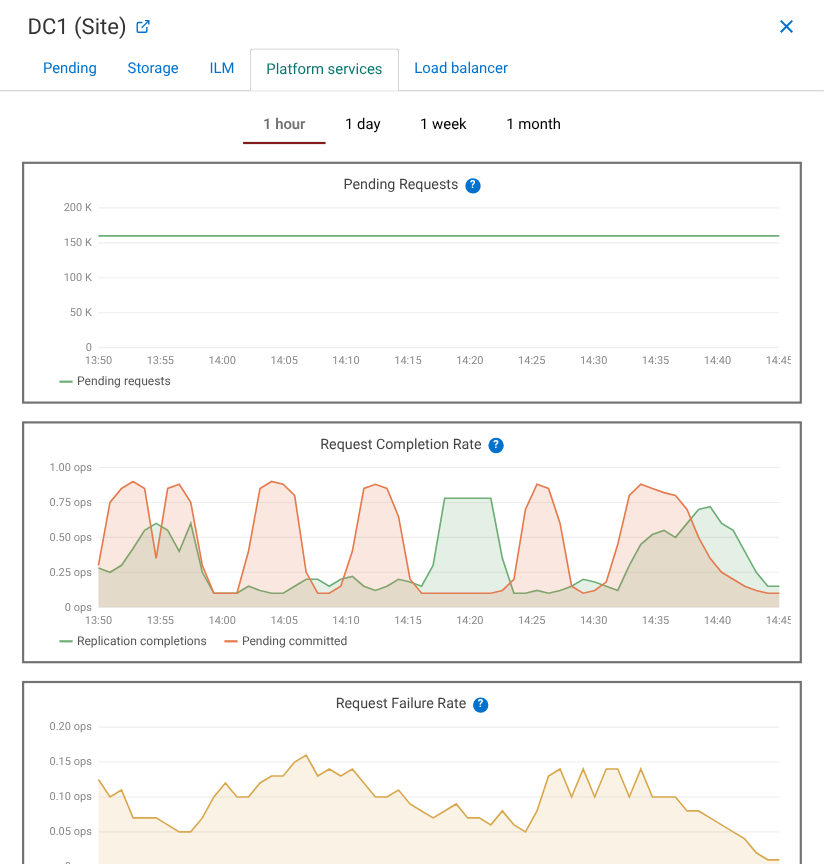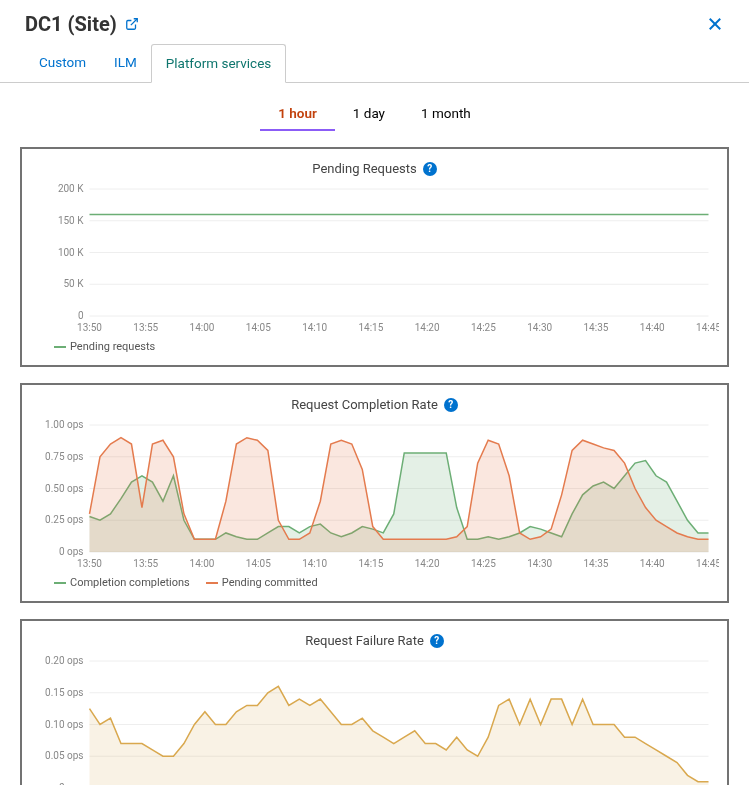--- a/index.html
+++ b/index.html
@@ -11,21 +11,21 @@
     color: #333;
   }
   .header {
     display: flex;
     justify-content: space-between;
     align-items: center;
     padding: 12px 25px 8px 25px;
   }
   .header h1 {
     font-size: 20px;
-    font-weight: 700;
+    font-weight: 400;
     color: #333;
     display: flex;
     align-items: center;
     gap: 8px;
   }
   .ext-icon {
     width: 14px; height: 14px;
     color: #0072ce;
     cursor: pointer;
   }
@@ -62,23 +62,23 @@
     gap: 0;
     padding: 14px 0 10px 0;
   }
   .time-btn {
     padding: 8px 18px;
     color: #000000;
     cursor: pointer;
     font-size: 13.5px;
   }
   .time-btn.active {
-    color: #c2410c;
+    color: #737373;
     font-weight: 600;
-    border-bottom: 2px solid #8b5cf6;
+    border-bottom: 2px solid #7f1d1d;
   }
   .chart-box {
     border: 2px solid #737373;
     margin: 6px 20px 16px 20px;
     padding: 8px 8px 12px 8px;
   }
   .chart-title {
     text-align: center;
     font-size: 13px;
     color: #444;
@@ -130,28 +130,31 @@
         <line x1="10" y1="14" x2="21" y2="3"></line>
     </svg>
   </h1>
   <svg class="close-icon" viewBox="0 0 24 24" fill="none" stroke="currentColor">
     <line x1="5" y1="5" x2="19" y2="19"></line>
       <line x1="19" y1="5" x2="5" y2="19"></line>
   </svg>
 </div>
 
 <div class="tabs" id="tabs">
-    <div class="tab">Custom</div>
+    <div class="tab">Pending</div>
+    <div class="tab">Storage</div>
     <div class="tab">ILM</div>
     <div class="tab active">Platform services</div>
+    <div class="tab">Load balancer</div>
   </div>
 
 <div class="time-row" id="timerow">
     <div class="time-btn active">1 hour</div>
     <div class="time-btn">1 day</div>
+    <div class="time-btn">1 week</div>
     <div class="time-btn">1 month</div>
   </div>
 
 <div id="charts">
     <div class="chart-box">
       <div class="chart-title">
         <span>Pending Requests</span>
         <span class="help-icon">?</span>
       </div>
       <svg viewBox="0 0 680 150" class="plot">
@@ -215,21 +218,21 @@
         <text x="392.6363636363636" y="147" text-anchor="middle" class="axis">14:20</text>
         <text x="448.9090909090909" y="147" text-anchor="middle" class="axis">14:25</text>
         <text x="505.1818181818182" y="147" text-anchor="middle" class="axis">14:30</text>
         <text x="561.4545454545455" y="147" text-anchor="middle" class="axis">14:35</text>
         <text x="617.7272727272727" y="147" text-anchor="middle" class="axis">14:40</text>
         <text x="674" y="147" text-anchor="middle" class="axis">14:45</text>
       </svg>
       <div class="legend">
         <div class="legend-item">
           <span class="legend-swatch" style="background: rgb(108, 174, 117);"></span>
-          <span>Completion completions</span>
+          <span>Replication completions</span>
         </div>
         <div class="legend-item">
           <span class="legend-swatch" style="background: rgb(228, 123, 78);"></span>
           <span>Pending committed</span>
         </div>
       </div>
     </div>
     <div class="chart-box">
       <div class="chart-title">
         <span>Request Failure Rate</span>

